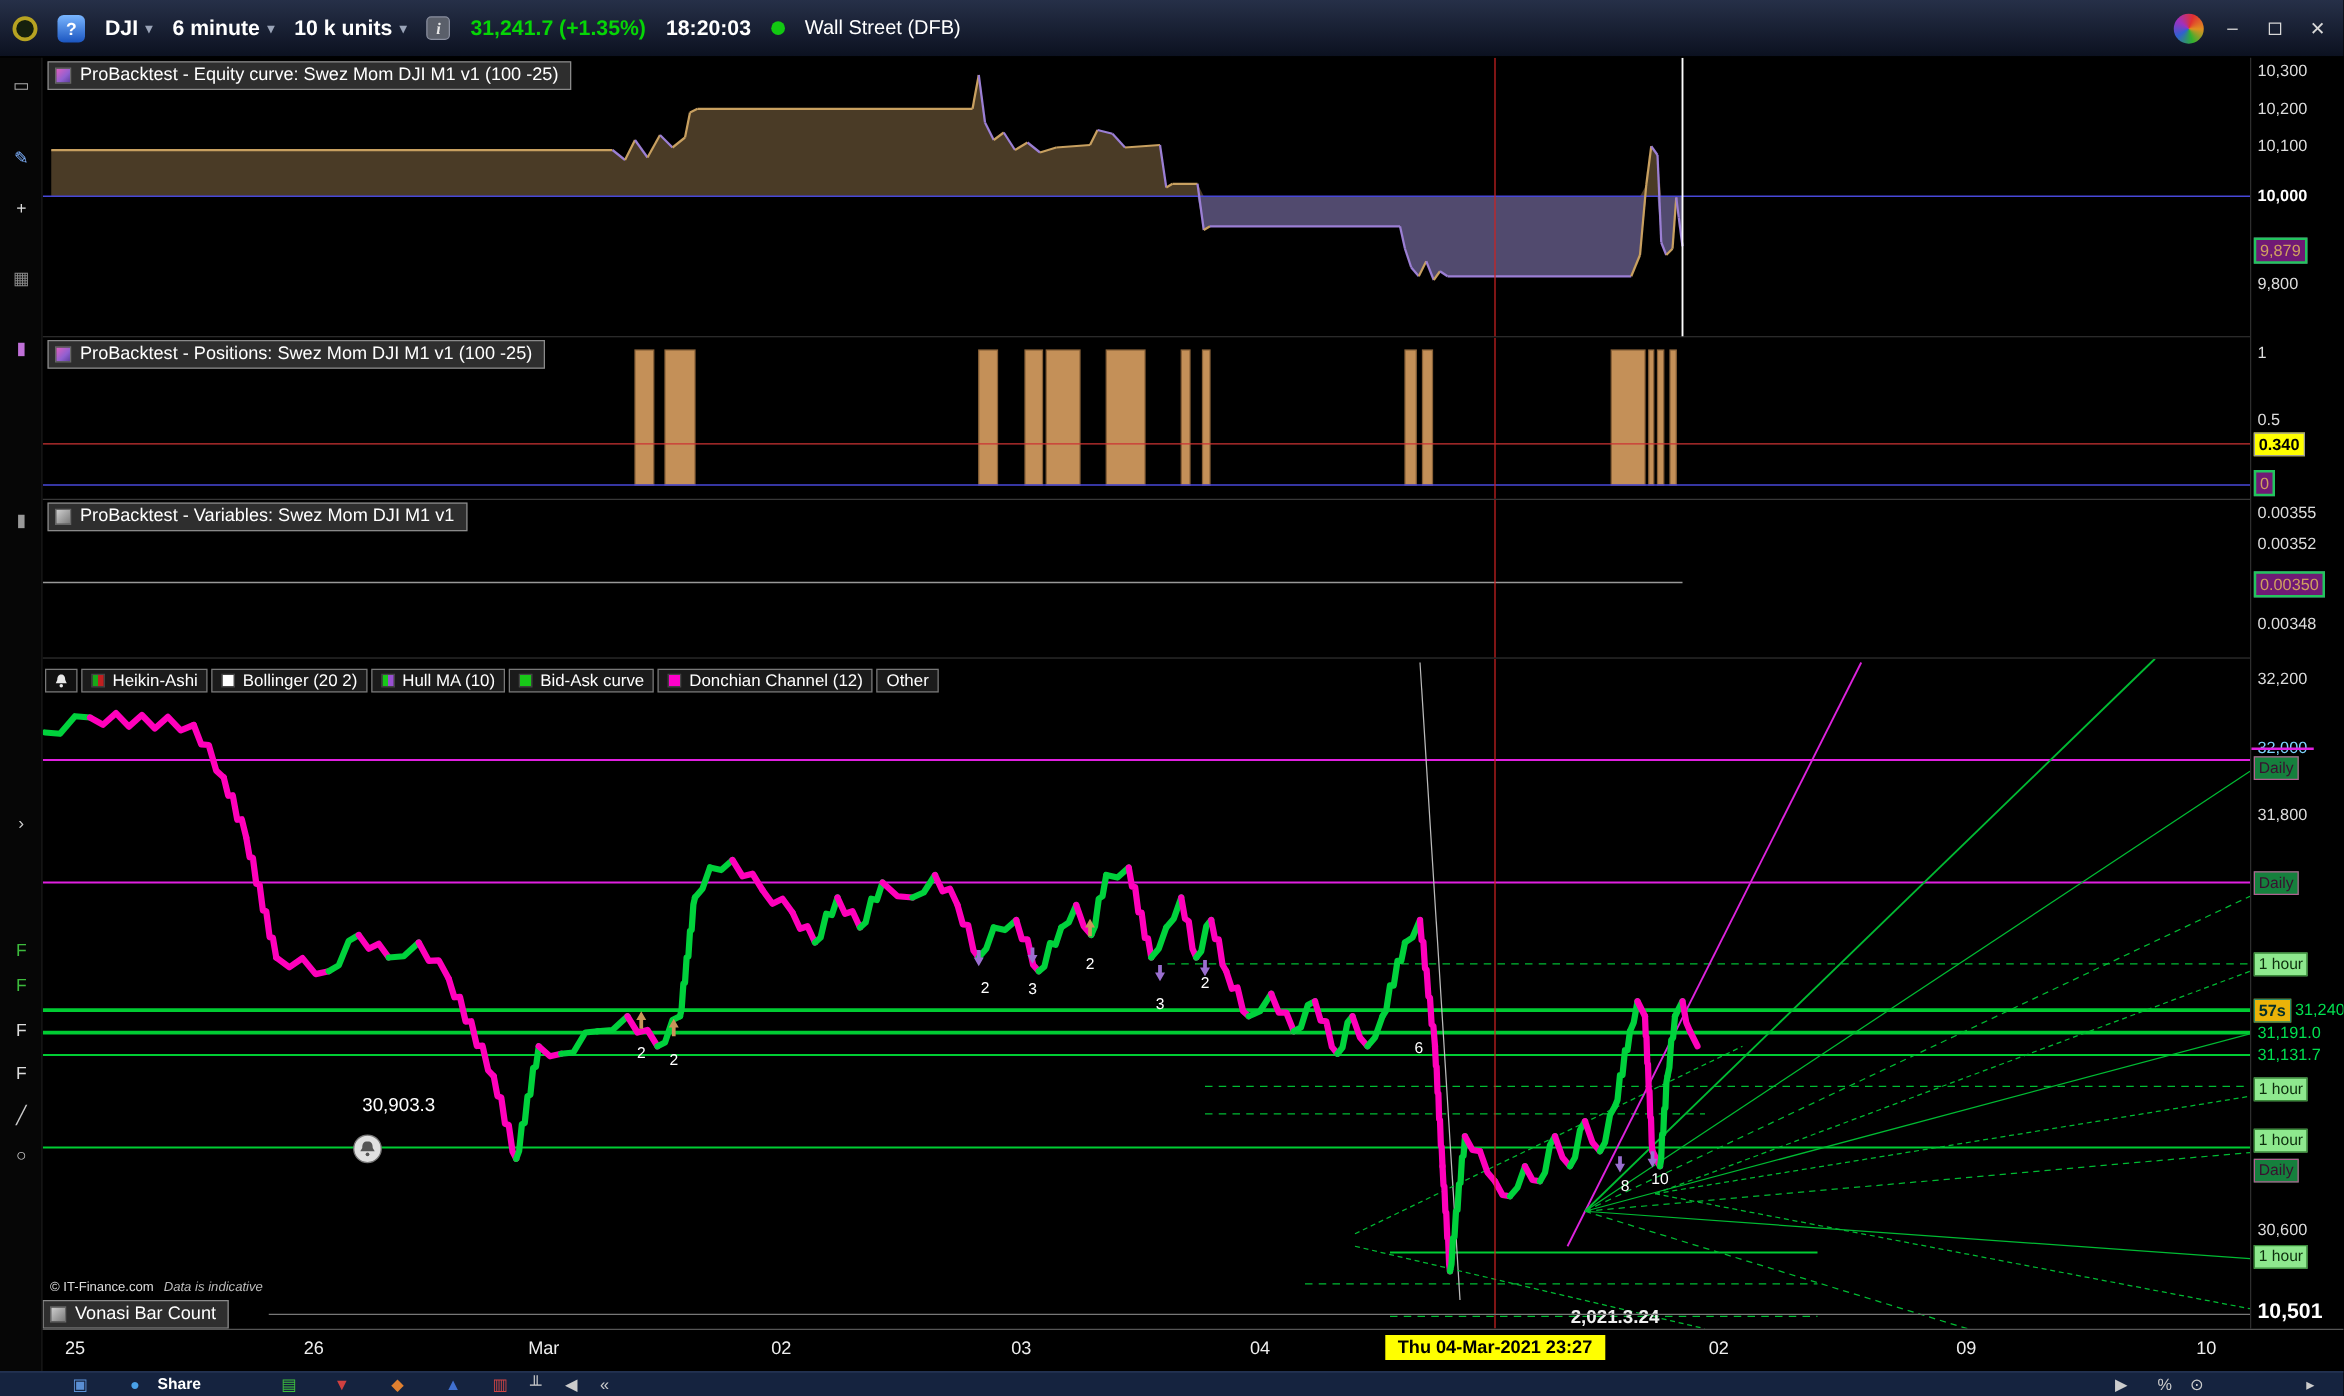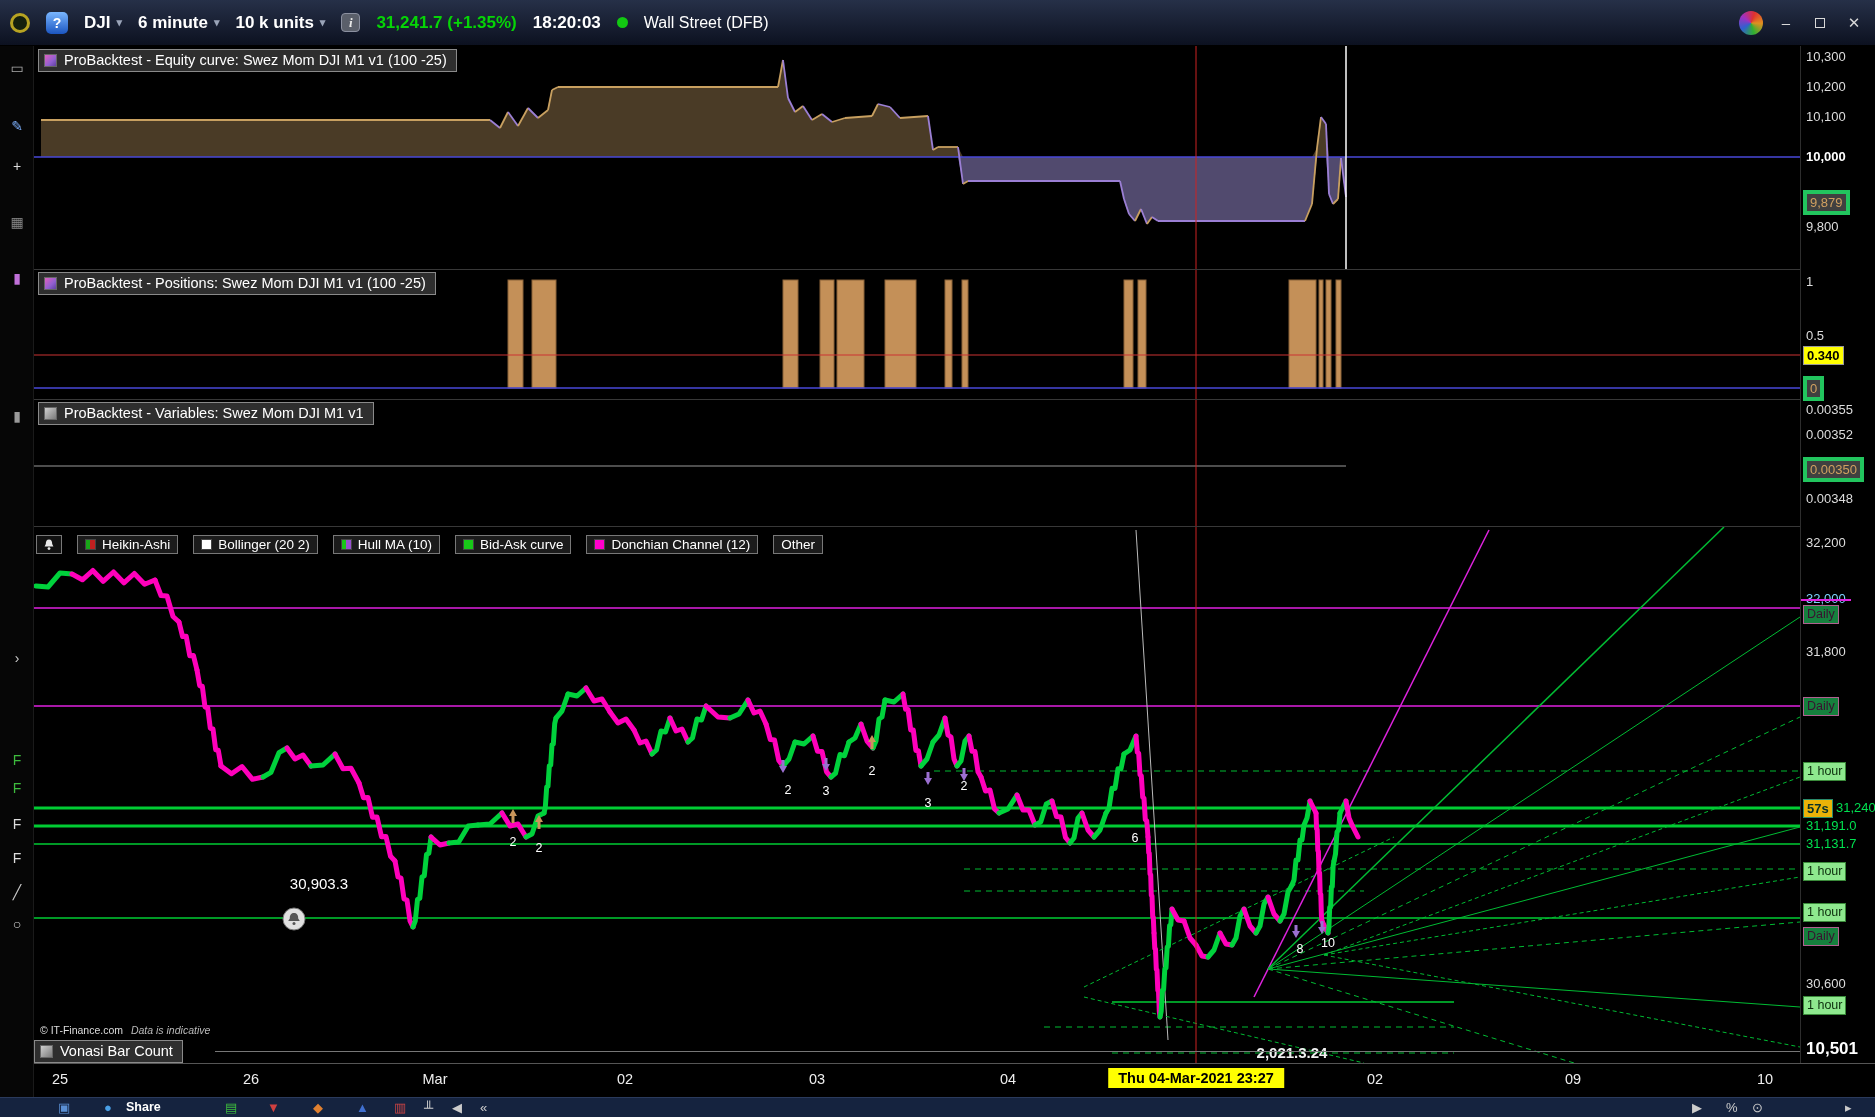--- a/index.html
+++ b/index.html
@@ -42,34 +42,34 @@
   .panel svg{position:absolute;left:0;top:0}
 
   .panel-title{position:absolute;display:inline-flex;align-items:center;gap:7px;
     background:#2e2e2e;border:1px solid #8a8a8a;color:#fff;font-size:14.5px;
     padding:2px 9px 3px 5px;z-index:10;white-space:nowrap;cursor:pointer}
   .pt-ico{width:13px;height:13px;border:1px solid #666;flex:0 0 auto}
   .ico-pp{background:linear-gradient(135deg,#e060c0 0%,#9060d0 60%,#6040a0 100%)}
   .ico-gray{background:linear-gradient(135deg,#cfcfcf,#7a7a7a)}
 
   
-  .legend{position:absolute;left:36px;top:535px;display:flex;gap:15px;z-index:10}
+  .legend{position:absolute;left:36px;top:535px;display:flex;gap:3px;z-index:10}
   .legend-item{display:flex;align-items:center;gap:6px;background:#1b1b1b;border:1px solid #787878;
     color:#fff;font-size:13.5px;padding:1px 7px;cursor:pointer;white-space:nowrap}
   .li-ico{width:11px;height:11px;border:1px solid #444}
   .legend-bell{display:flex;align-items:center;justify-content:center;background:#111;
     border:1px solid #787878;width:26px;padding:1px 0;cursor:pointer}
 
   
   .right-axis{position:absolute;left:1800px;top:46px;width:75px;height:1017px;background:#000;
     border-left:1px solid #2d2d2d;overflow:hidden;z-index:15}
   .ax{position:absolute;left:2px;font-size:13px;color:#ddd;line-height:17px;padding:0 3px;white-space:nowrap}
   .ax.bold{font-weight:bold;color:#fff}
   .ax.big-bold{font-weight:bold;color:#fff;font-size:17px;line-height:19px}
-  .ax.boxed{border:4px solid #22c55e;color:#d0a060;background:#404040}
+  .ax.boxed{border:2px solid #22c55e;color:#d0a060;background:#701a75}
   .ax.cursor{background:#ffff00;color:#000;font-weight:bold;border:1px solid #999}
   .ax.badge-pink{background:#15803d;color:#3a1030;border:1px solid #b06090;font-size:12.5px}
   .ax.badge-green{background:#8ee88e;color:#0c2e0c;border:1px solid #3a8a3a;font-size:12.5px}
   .ax.badge-timer{background:#eab308;color:#06302a;border:1px solid #2a8a6a;font-weight:bold}
   .ax.price-green{color:#00e050}
   .ax.strike-magenta{position:relative;color:#7dd3fc}
   .ax.strike-magenta::after{content:"";position:absolute;left:-2px;right:-2px;top:55%;height:2px;background:#e020e0}
 
   
   .time-axis{position:absolute;left:0;top:1063px;width:1875px;height:34px;background:#000;

